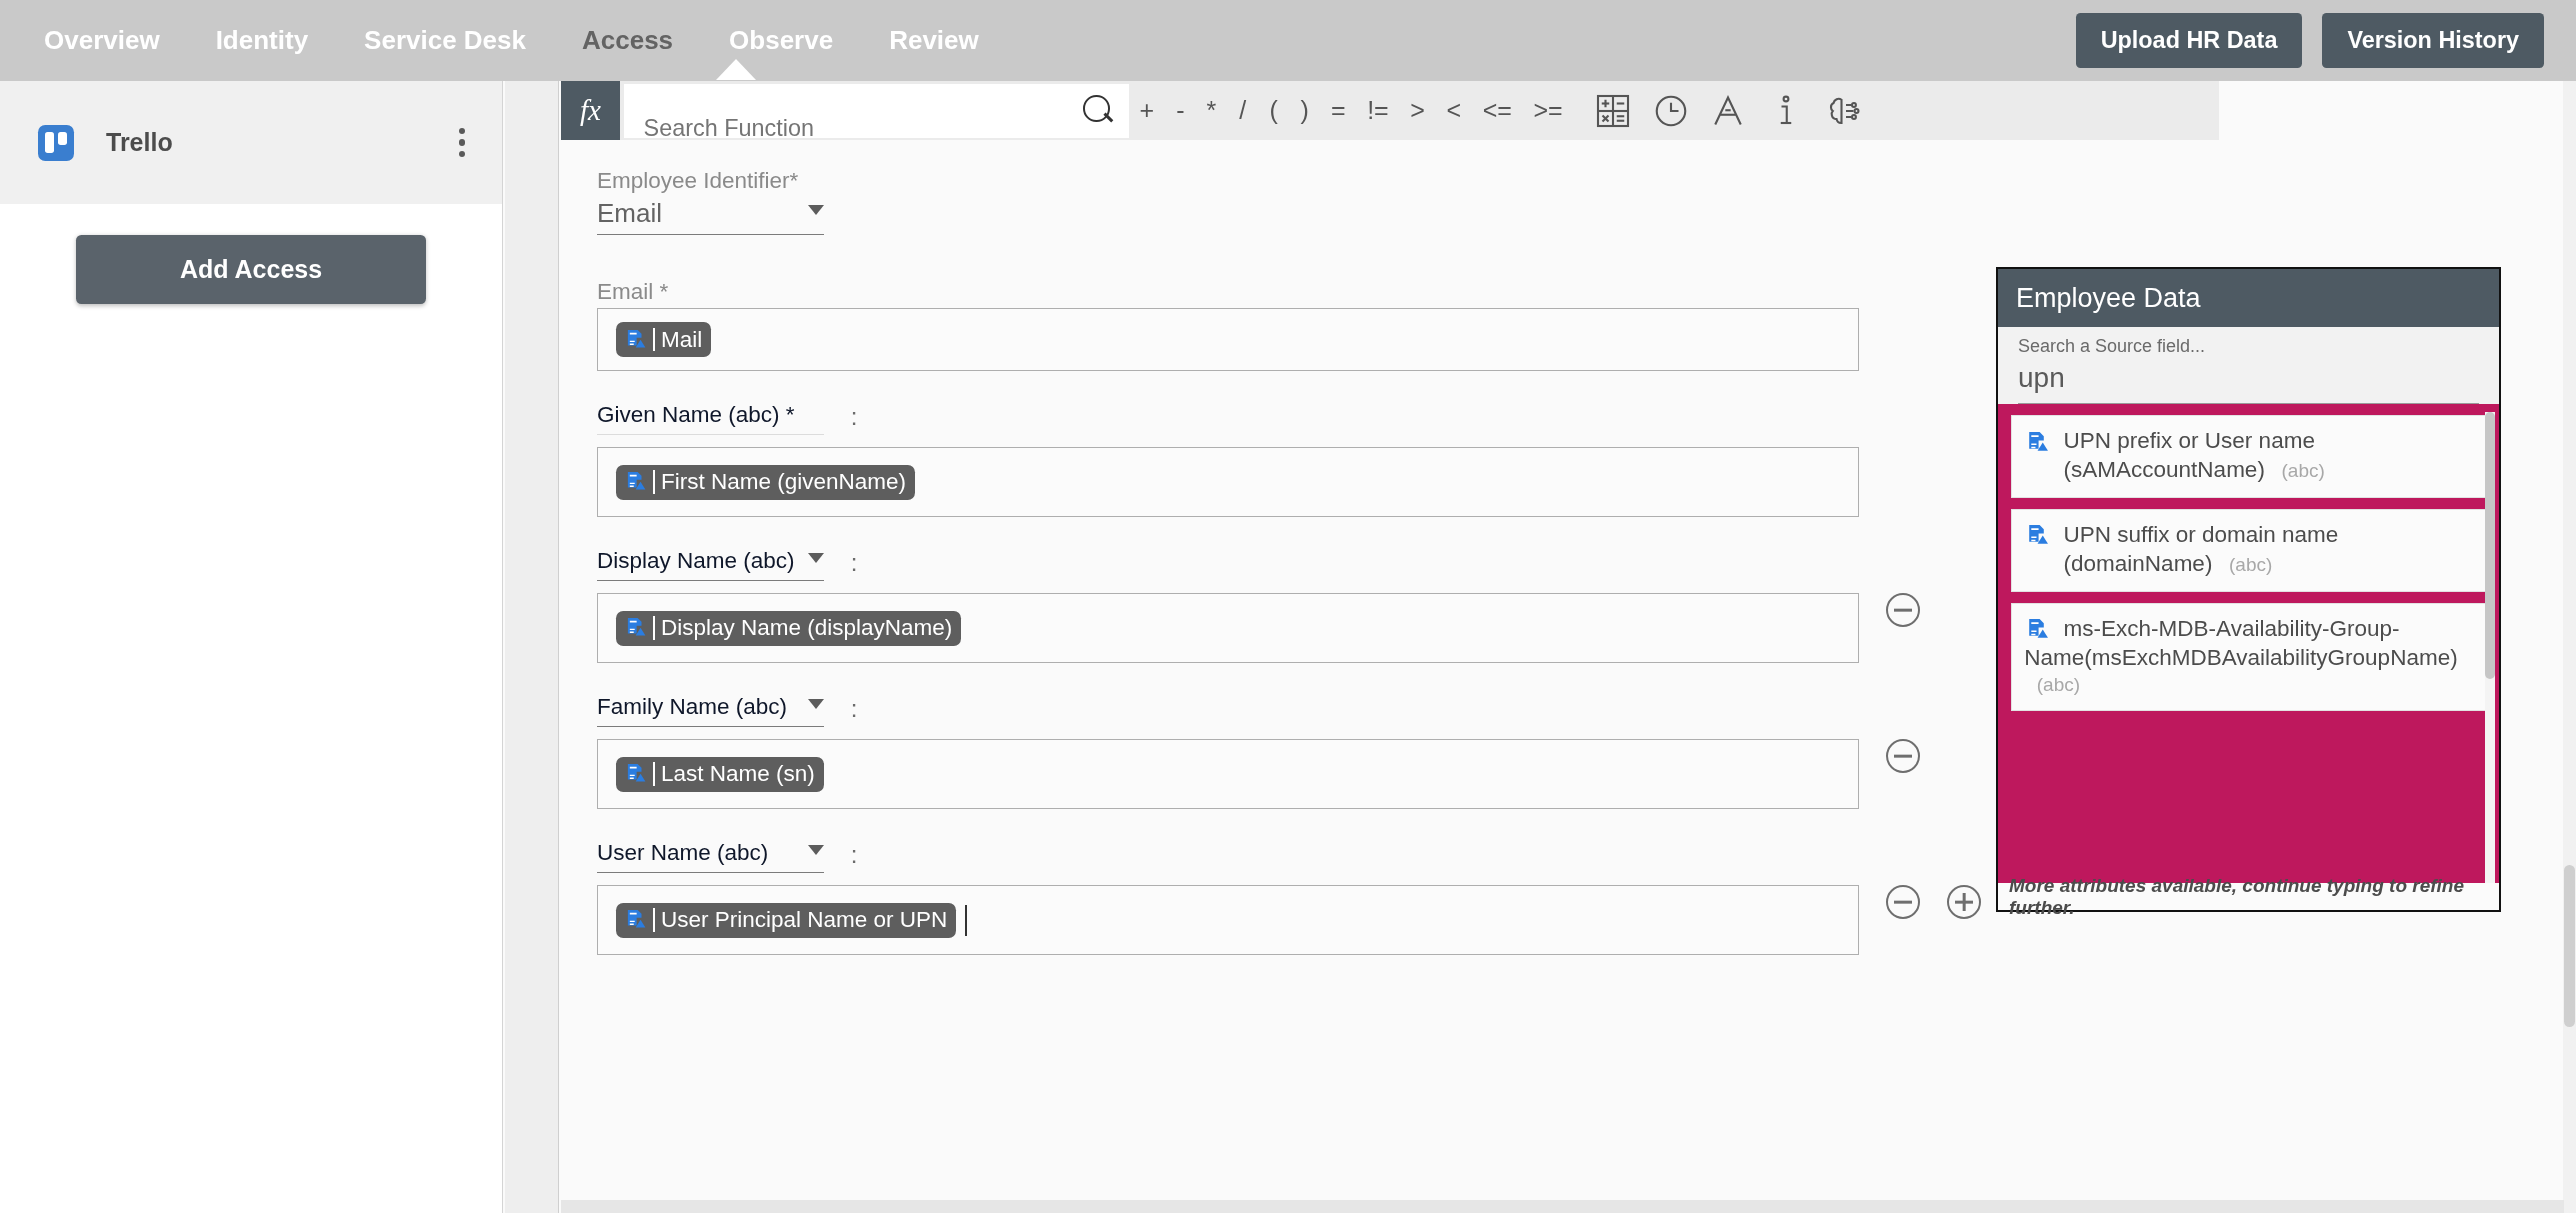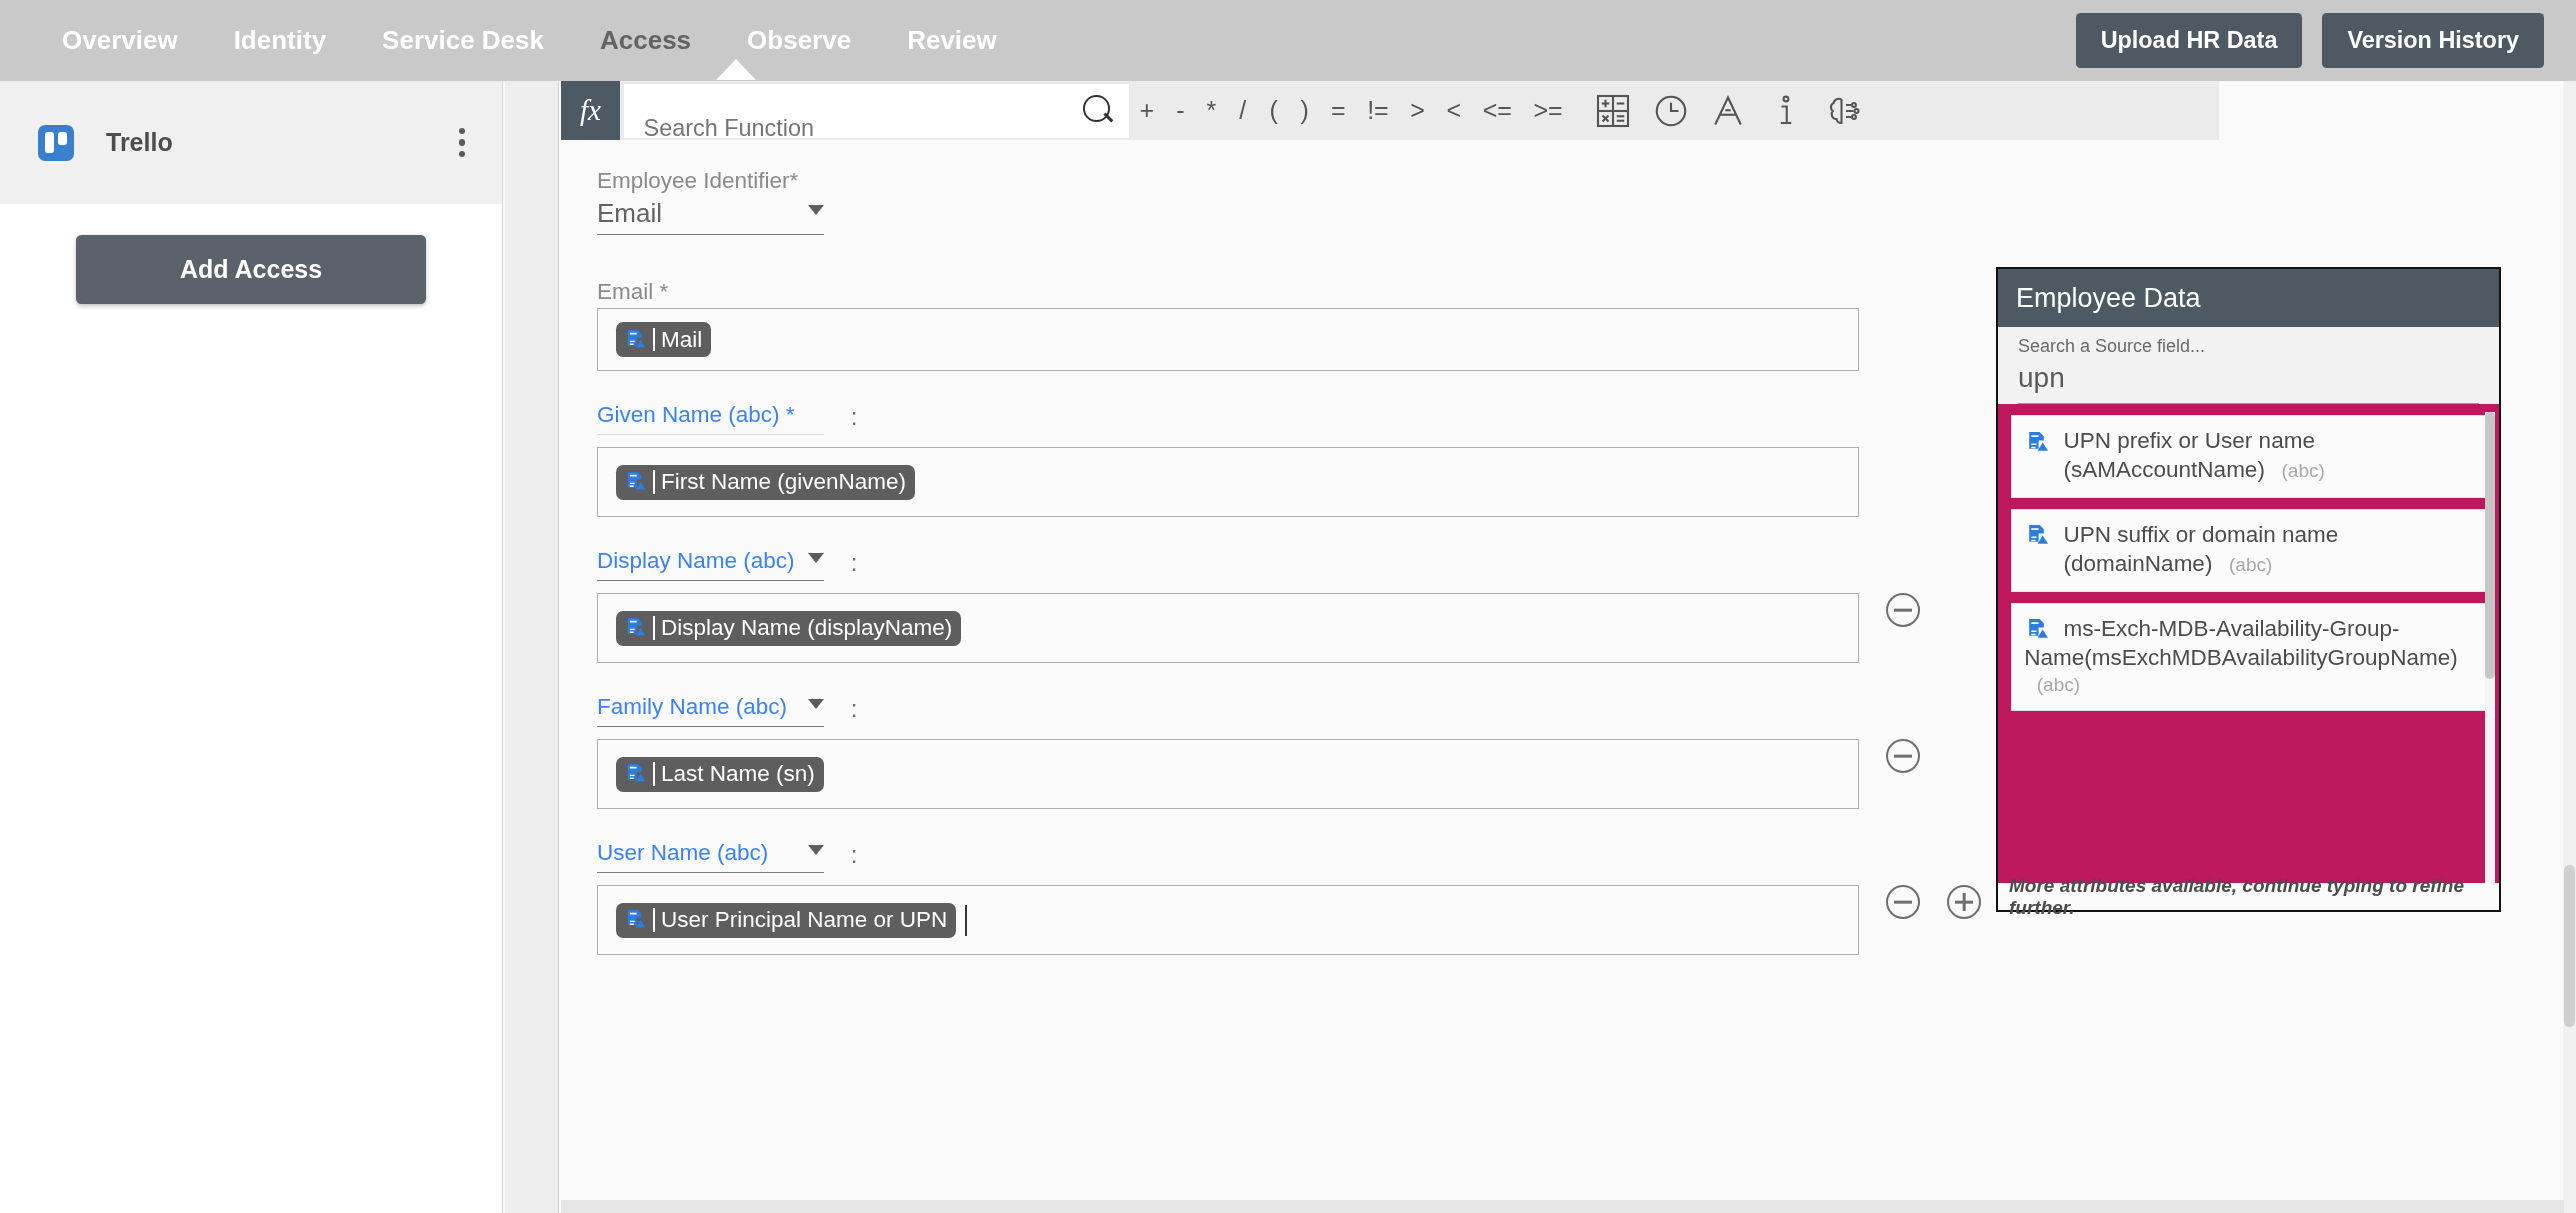--- a/index.html
+++ b/index.html
@@ -9,21 +9,21 @@
     font-family: "Liberation Sans", sans-serif;
     background: #fafafa; overflow: hidden;
   }
   .app { position: relative; width: 2576px; height: 1213px; }
 
   
   .topnav {
     position: absolute; left: 0; top: 0; width: 2576px; height: 81px;
     background: #c9c9c9; display: flex; align-items: center;
   }
-  .nav-tabs { display: flex; align-items: center; padding-left: 34px; gap: 0; }
+  .nav-tabs { display: flex; align-items: center; padding-left: 16px; gap: 0; }
   .nav-tab {
     color: #ffffff; font-size: 26px; font-weight: bold;
     padding: 0 28px; line-height: 81px; cursor: pointer;
     white-space: nowrap; position: relative;
   }
   .nav-tab.active { color: #636363; }
   .nav-pointer {
     position: absolute; left: 716px; top: 59px;
     width: 0; height: 0;
     border-left: 20px solid transparent;
@@ -125,21 +125,21 @@
   }
   .select-row {
     display: flex; align-items: flex-end; gap: 10.8px; margin-bottom: 12.6px;
   }
   .sel {
     width: 227px; display: flex; align-items: center; justify-content: space-between;
     padding-bottom: 5.4px; border-bottom: 1.8px solid #7b7b7b; cursor: pointer;
   }
   .sel.light { border-bottom: 1.8px solid #dcdcdc; }
   .sel-text { font-size: 26px; color: #636363; white-space: nowrap; }
-  .sel-text.small { font-size: 22.5px; color: #3b82f6; text-align: center; }
+  .sel-text.small { font-size: 22.5px; color: #0f172a; text-align: center; }
   .caret {
     width: 0; height: 0; border-left: 8px solid transparent;
     border-right: 8px solid transparent; border-top: 10px solid #5c5c5c;
     margin-bottom: 5.4px;
   }
   .colon { font-size: 24px; color: #6b6b6b; margin: 0 0 3.6px 16px; }
 
   .expr-row { display: flex; gap: 27px; }
   .expr-box {
     width: 1262px; height: 63px; border: 1.8px solid #aeaeae; background: #fbfbfb;

